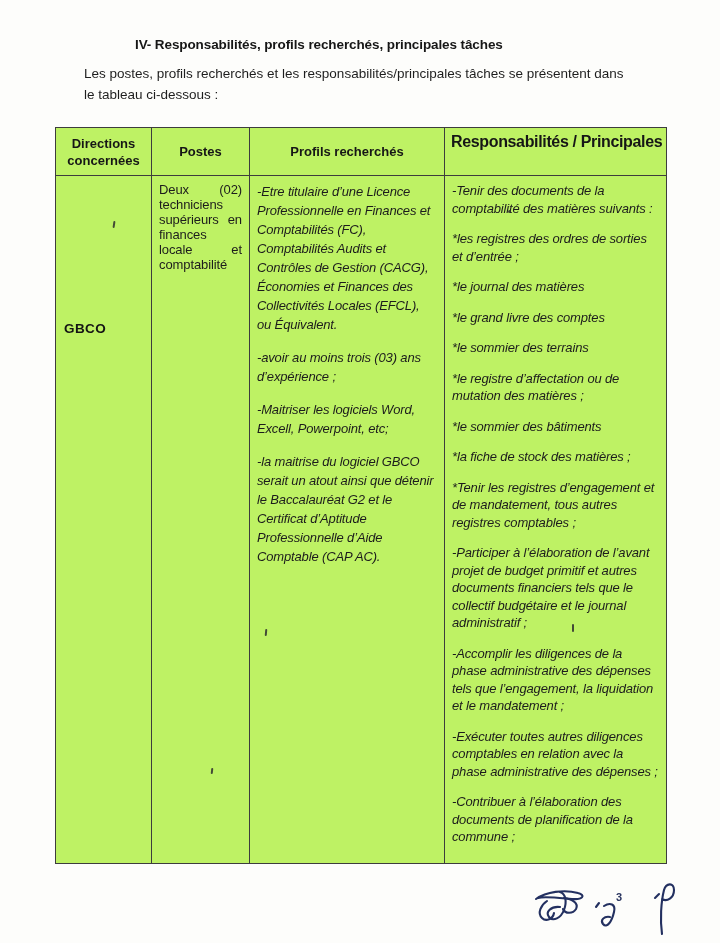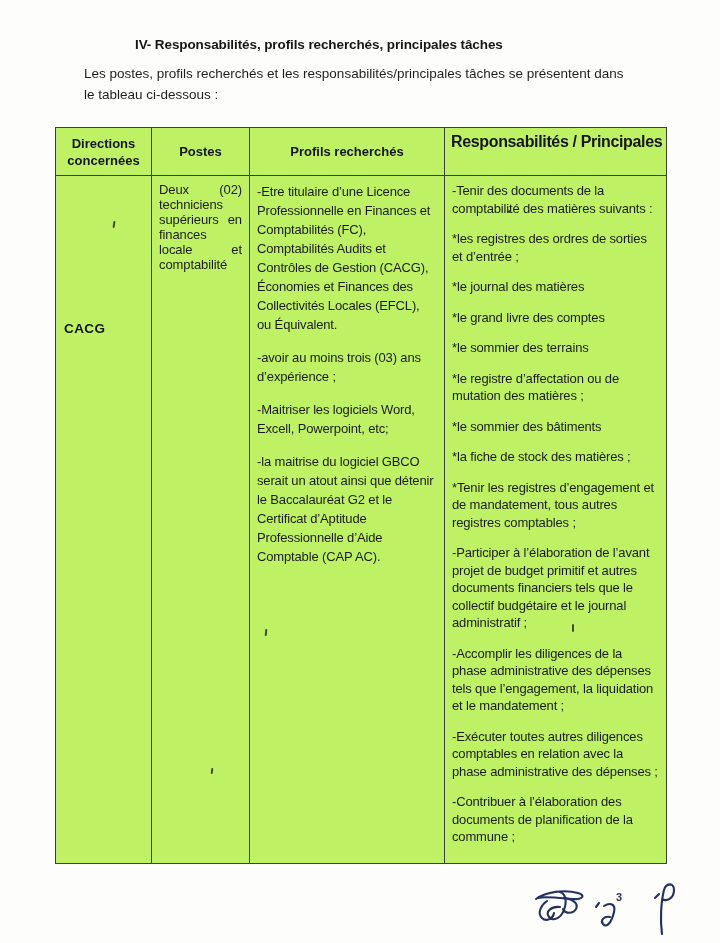--- a/index.html
+++ b/index.html
@@ -89,28 +89,28 @@
   }
 
   .c-poste .poste-text {
     margin-top: 2px;
     line-height: 15px;
     text-align: justify;
     text-align-last: left;
     letter-spacing: -0.1px;
   }
 
-  .c-profils { padding-top: 6px; }
+  .c-profils { padding-top: 6px; font-style: italic; }
   .c-profils p {
     margin: 0 0 14px 0;
     line-height: 19px;
     letter-spacing: -0.15px;
   }
 
-  .c-resp { padding-top: 6px; font-size: 12.6px; }
+  .c-resp { padding-top: 6px; font-size: 12.6px; font-style: italic; }
   .c-resp p {
     margin: 0 0 13px 0;
     line-height: 17.5px;
     letter-spacing: -0.15px;
   }
 
   
   .artifact {
     position: absolute;
     background: #2e2e2e;
@@ -152,21 +152,21 @@
 
   <div class="doc-table">
     <div class="grid-row thead">
       <div class="cell">Directions concernées</div>
       <div class="cell">Postes</div>
       <div class="cell">Profils recherchés</div>
       <div class="cell h-resp">Responsabilités / Principales tâches</div>
     </div>
     <div class="grid-row tbody">
       <div class="cell c-direction">
-        <span class="dir-label">CACG</span>
+        <span class="dir-label">GBCO</span>
       </div>
       <div class="cell c-poste">
         <p class="poste-text">Deux (02) techniciens supérieurs en finances locale et comptabilité</p>
       </div>
       <div class="cell c-profils">
         <div>
             <p>-Etre titulaire d’une Licence Professionnelle en Finances et Comptabilités (FC), Comptabilités Audits et Contrôles de Gestion (CACG), Économies et Finances des Collectivités Locales (EFCL), ou Équivalent.</p>
             <p>-avoir au moins trois (03) ans d’expérience ;</p>
             <p>-Maitriser les logiciels Word, Excell, Powerpoint, etc;</p>
             <p>-la maitrise du logiciel GBCO serait un atout ainsi que détenir le Baccalauréat G2 et le Certificat d’Aptitude Professionnelle d’Aide Comptable (CAP AC).</p>

